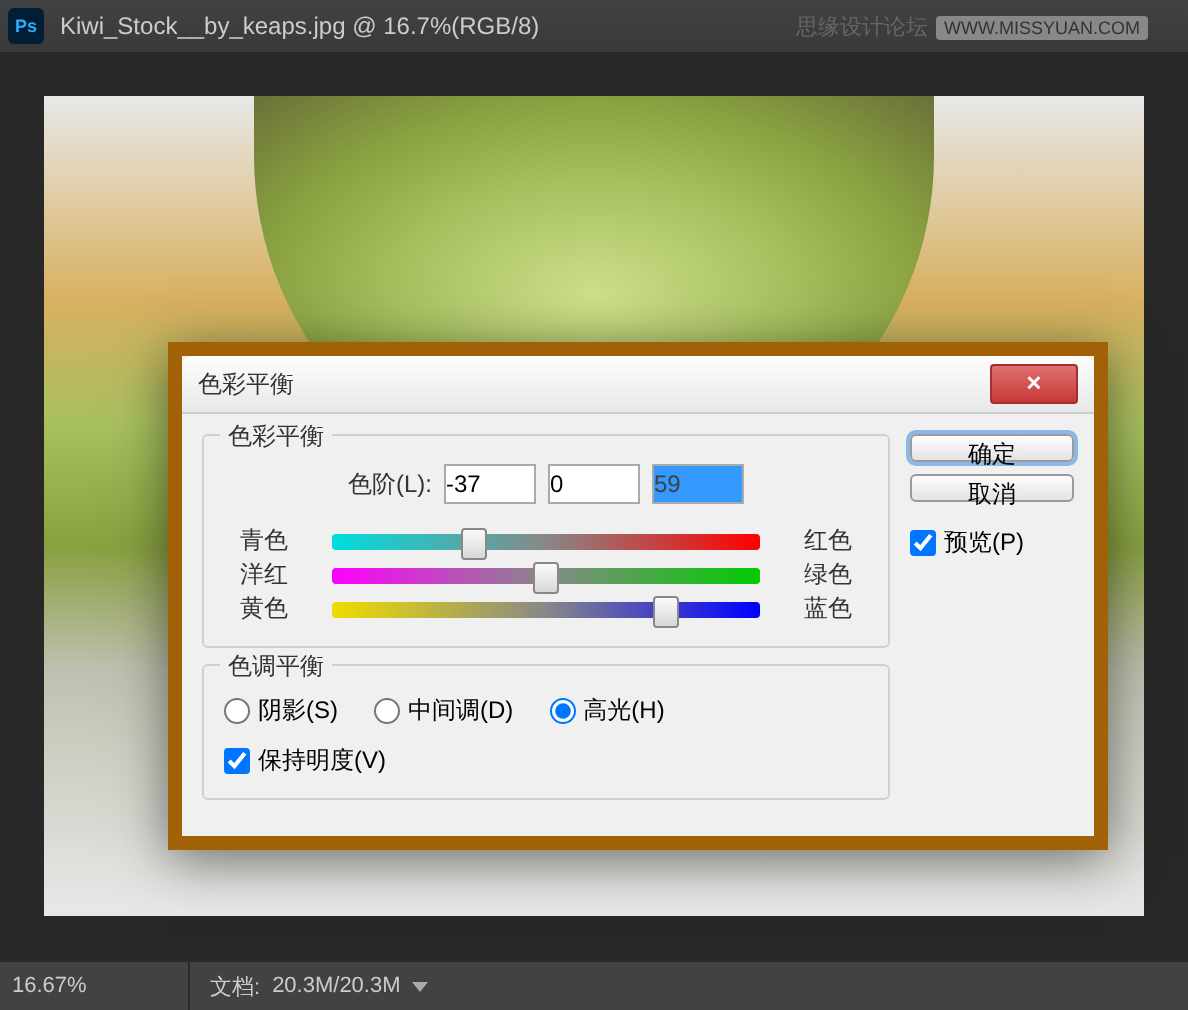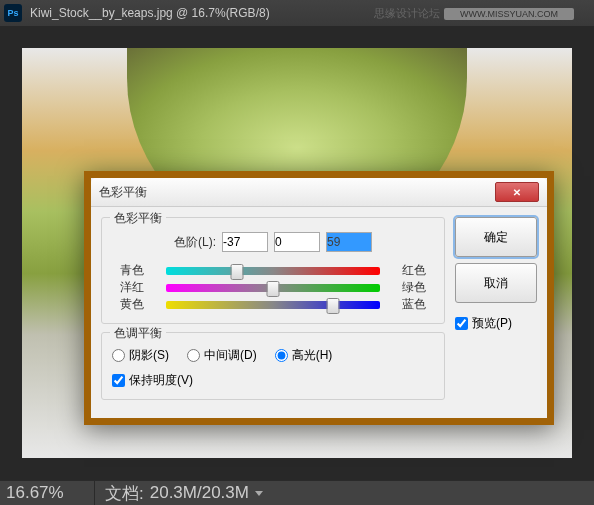--- a/index.html
+++ b/index.html
@@ -1,32 +1,32 @@
 <!DOCTYPE html>
 <html><head>
 <meta charset="utf-8">
 <style>
 body{margin:0;font-family:"Microsoft YaHei","Segoe UI",sans-serif;font-size:12px;background:#535353;overflow:hidden;width:594px;height:505px}
 .app{width:594px;height:505px;background:#535353;display:flex;flex-direction:column}
 .titlebar{height:26px;background:linear-gradient(#424242,#393939);display:flex;align-items:center;color:#ddd;padding:0 4px}
 .ps-icon{width:18px;height:18px;background:#001e36;border-radius:3px;display:flex;align-items:center;justify-content:center;font-size:9px;font-weight:bold;color:#31a8ff;margin-right:8px}
 .title-text{color:#ccc;font-size:12px}
 .watermark{position:absolute;top:6px;right:20px;color:#666;font-size:11px;display:flex;align-items:center;gap:4px}
-.watermark-box{background:#888;color:#333;padding:1px 16px;border-radius:2px;font-size:9px}
+.watermark-box{background:#888;color:#333;padding:1px 4px;border-radius:2px;font-size:9px}
 .canvas-area{flex:1;background:#282828;padding:22px;position:relative}
 .canvas{width:100%;height:100%;background:linear-gradient(to bottom,#e8e8e8 0%,#d8b060 25%,#a8c060 40%,#88a040 55%,#c0c0b0 70%,#e8e8e8 100%);position:relative;overflow:hidden}
 .kiwi{position:absolute;top:0;left:50%;transform:translateX(-50%);width:340px;height:200px;background:radial-gradient(ellipse at center,#cde08a 0%,#a8c060 40%,#88a040 70%,#6a7038 100%);border-radius:0 0 170px 170px}
 .dialog{position:absolute;left:84px;top:145px;width:456px;background:#f0f0f0;border:7px solid #a16207;box-shadow:0 5px 25px rgba(0,0,0,0.5);font-size:12px}
 .dlg-title{height:28px;background:linear-gradient(#fdfdfd,#e8e8e8);border-bottom:1px solid #ccc;display:flex;align-items:center;padding:0 8px;border-radius:5px 5px 0 0}
 .dlg-title-text{flex:1;color:#333}
 .close-btn{width:42px;height:18px;background:linear-gradient(#e07070,#c83838);border:1px solid #a03030;border-radius:2px;color:#fff;display:flex;align-items:center;justify-content:center;font-weight:bold;font-size:10px;cursor:pointer}
 .dlg-body{display:flex;padding:10px;gap:10px}
 .dlg-left{flex:1}
 .dlg-right{width:82px;display:flex;flex-direction:column;gap:6px}
-.btn{height:40px;background:linear-gradient(#fdfdfd,#e3e3e3);border:1px solid #9a9a9a;border-radius:3px;cursor:pointer;font-size:12px}
+.btn{height:14px;background:linear-gradient(#fdfdfd,#e3e3e3);border:1px solid #9a9a9a;border-radius:3px;cursor:pointer;font-size:12px}
 .btn-primary{box-shadow:0 0 0 2px #8bb8e8}
 .checkbox-row{display:flex;align-items:center;gap:4px;margin-top:6px}
 .checkbox-row input{margin:0}
 .grp{border:1px solid #d0d0d0;border-radius:3px;padding:8px 10px 10px;margin-bottom:8px;position:relative;background:#f0f0f0}
 .grp-title{position:absolute;top:-8px;left:8px;background:#f0f0f0;padding:0 4px;color:#333}
 .levels-row{display:flex;align-items:center;gap:6px;margin:6px 0 10px;justify-content:center}
 .level-label{color:#333}
 .level-input{width:44px;height:18px;border:1px solid #aaa;font-size:12px;padding:0}
 .level-input.sel{background:#3399ff;color:#404040}
 .slider-row{display:flex;align-items:center;gap:22px;margin:0 0}
@@ -34,21 +34,21 @@
 .slider-end{width:32px;color:#333}
 .slider-track{flex:1;height:10px;position:relative}
 .track-bg{height:8px;border-radius:2px;position:relative;top:1px}
 .cr{background:linear-gradient(to right,#00dddd,#888,#ff0000)}
 .mg{background:linear-gradient(to right,#ff00ff,#888,#00cc00)}
 .yb{background:linear-gradient(to right,#eedd00,#888,#0000ff)}
 .thumb{position:absolute;top:-2px;width:11px;height:14px;background:linear-gradient(#fafafa,#d8d8d8);border:1px solid #888;border-radius:2px;transform:translateX(-50%);cursor:pointer}
 .tone-row{display:flex;align-items:center;gap:18px;margin:6px 0 8px}
 .radio-item{display:flex;align-items:center;gap:4px}
 .radio-item input{margin:0}
-.statusbar{height:24px;background:#424242;display:flex;align-items:center;color:#ccc;font-size:17px;border-top:1px solid #2a2a2a}
+.statusbar{height:24px;background:#424242;display:flex;align-items:center;color:#ccc;font-size:11px;border-top:1px solid #2a2a2a}
 .zoom-box{width:82px;padding:0 6px;border-right:1px solid #2a2a2a;height:100%;display:flex;align-items:center}
 .doc-info{padding:0 10px;display:flex;align-items:center;gap:6px}
 .tri{width:0;height:0;border-left:4px solid transparent;border-right:4px solid transparent;border-top:5px solid #aaa}
 </style>
 </head>
 <body>
 
 <div class="app">
   <div class="titlebar">
     <div class="ps-icon">Ps</div>

